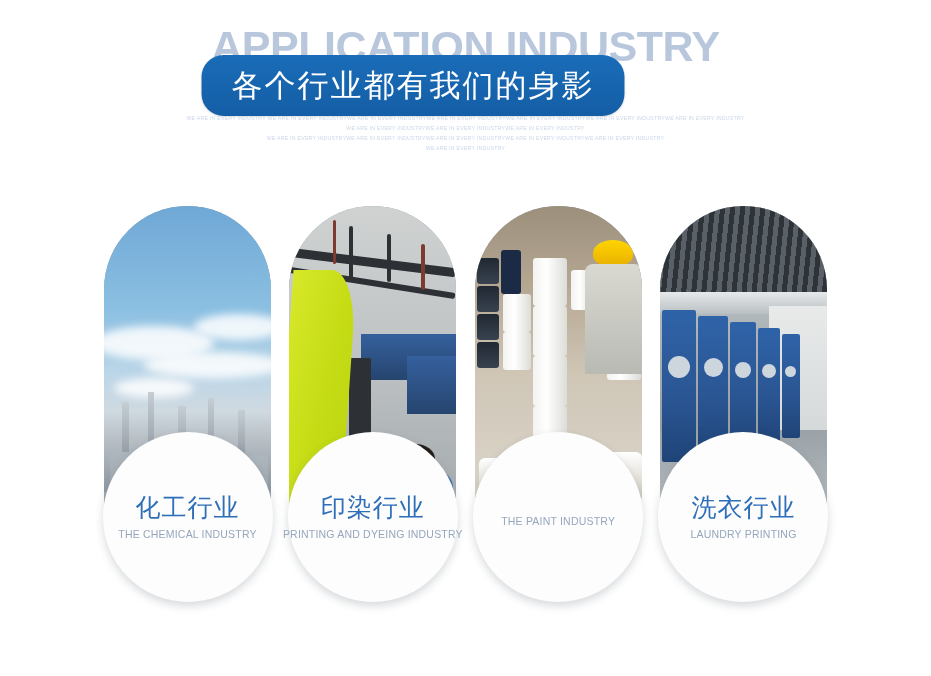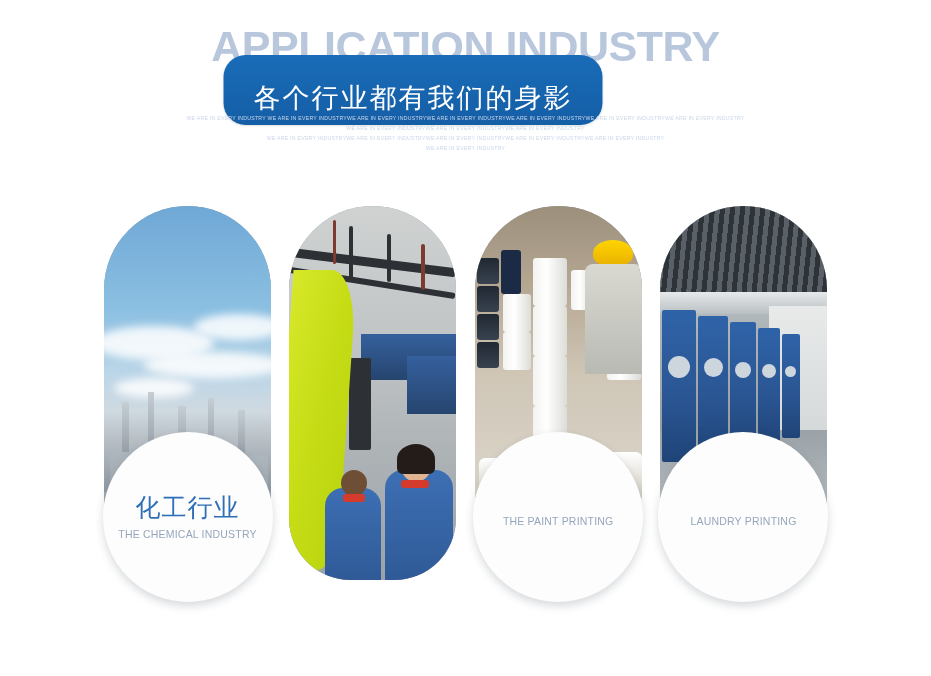--- a/index.html
+++ b/index.html
@@ -23,23 +23,23 @@
     white-space:nowrap;
     font-family:"Liberation Sans","DejaVu Sans",sans-serif;
   }
 
   .badge {
     position:absolute; top:55px; left:50%;
     transform:translateX(-50%);
     background:#1765b0;
     background:linear-gradient(180deg,#1a6cb8 0%,#145ea6 100%);
     border-radius:22px;
-    padding:25px 30px 9px 30px;
+    padding:10px 30px 9px 30px;
     color:#ffffff;
-    font-size:27px;
+    font-size:31px;
     letter-spacing:2px;
     white-space:nowrap;
     font-family:"DejaVu Sans","Liberation Sans",sans-serif;
     box-shadow:0 1px 2px rgba(0,0,0,0.12);
   }
 
   .ticker { position:absolute; top:113px; left:0; width:931px; }
   .ticker-line {
     text-align:center;
     color:#ccd7e8;
@@ -267,20 +267,24 @@
           <div class="beamdark" style="left:60px;top:152px;width:22px;height:92px;"></div>
           <div class="fabric"></div>
           <div class="worker" style="left:36px;width:56px;height:92px;"></div>
           <div class="head" style="left:52px;bottom:84px;width:26px;height:26px;"></div>
           <div class="scarf" style="left:54px;bottom:78px;width:22px;height:8px;"></div>
           <div class="worker" style="left:96px;width:68px;height:110px;"></div>
           <div class="face" style="left:112px;bottom:98px;width:30px;height:32px;"></div>
           <div class="head" style="left:108px;bottom:106px;width:38px;height:30px;background:#241c18;border-radius:50% 50% 18% 18%;"></div>
           <div class="scarf" style="left:112px;bottom:92px;width:28px;height:8px;"></div>
         </div>
+      </div>
+      <div class="circle">
+        <div class="cn">印染行业</div>
+        <div class="en">PRINTING AND DYEING INDUSTRY</div>
       </div>
     </div>
 
     <div class="card">
       <div class="card-img">
         <div class="photo ph3">
           <div class="drum" style="left:2px;top:52px;width:22px;height:26px;"></div>
           <div class="drum" style="left:2px;top:80px;width:22px;height:26px;"></div>
           <div class="drum" style="left:2px;top:108px;width:22px;height:26px;"></div>
           <div class="drum" style="left:2px;top:136px;width:22px;height:26px;"></div>
@@ -300,21 +304,21 @@
           <div class="roll" style="left:70px;top:248px;width:56px;height:40px;"></div>
           <div class="roll" style="left:128px;top:246px;width:39px;height:40px;"></div>
           <div class="lid" style="left:16px;top:256px;width:26px;height:30px;"></div>
           <div class="lidhole" style="left:34px;top:264px;width:8px;height:9px;"></div>
           <div class="lid" style="left:84px;top:254px;width:26px;height:30px;"></div>
           <div class="lidhole" style="left:102px;top:262px;width:8px;height:9px;"></div>
           <div class="roll" style="left:0;top:292px;width:167px;height:82px;border-radius:0;opacity:.75;"></div>
         </div>
       </div>
       <div class="circle">
-        <div class="en">THE PAINT PRINTING</div>
+        <div class="en">THE PAINT INDUSTRY</div>
       </div>
     </div>
 
     <div class="card">
       <div class="card-img">
         <div class="photo ph4">
           <div class="ceiling"></div>
           <div class="ceil2"></div>
           <div class="wall"></div>
           <div class="floor"></div>
@@ -324,18 +328,19 @@
           <div class="door" style="left:44px;top:152px;width:19px;height:19px;"></div>
           <div class="machine" style="left:70px;top:116px;width:26px;height:128px;"></div>
           <div class="door" style="left:75px;top:156px;width:16px;height:16px;"></div>
           <div class="machine" style="left:98px;top:122px;width:22px;height:116px;"></div>
           <div class="door" style="left:102px;top:158px;width:14px;height:14px;"></div>
           <div class="machine" style="left:122px;top:128px;width:18px;height:104px;"></div>
           <div class="door" style="left:125px;top:160px;width:11px;height:11px;"></div>
         </div>
       </div>
       <div class="circle">
+        <div class="cn">洗衣行业</div>
         <div class="en">LAUNDRY PRINTING</div>
       </div>
     </div>
 
   </div>
 </div>
 
 </body></html>

